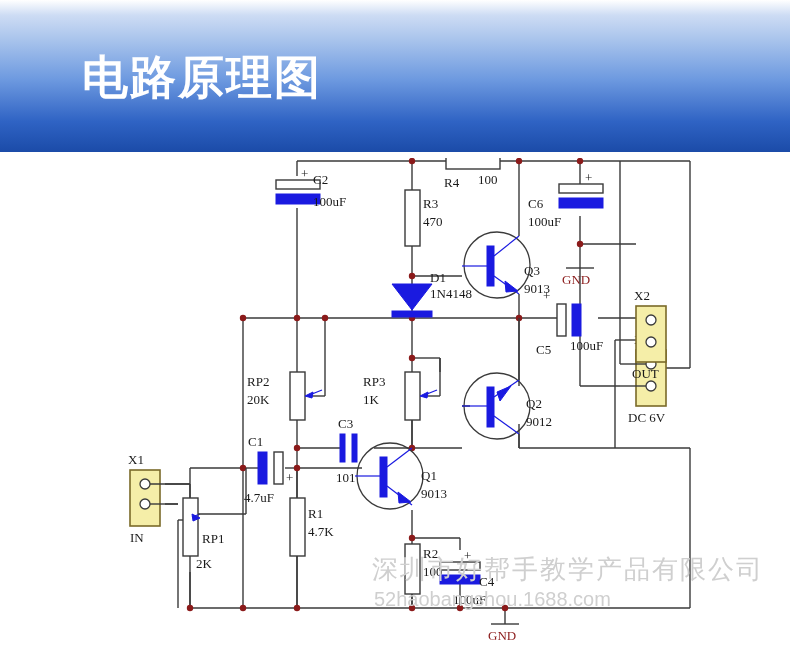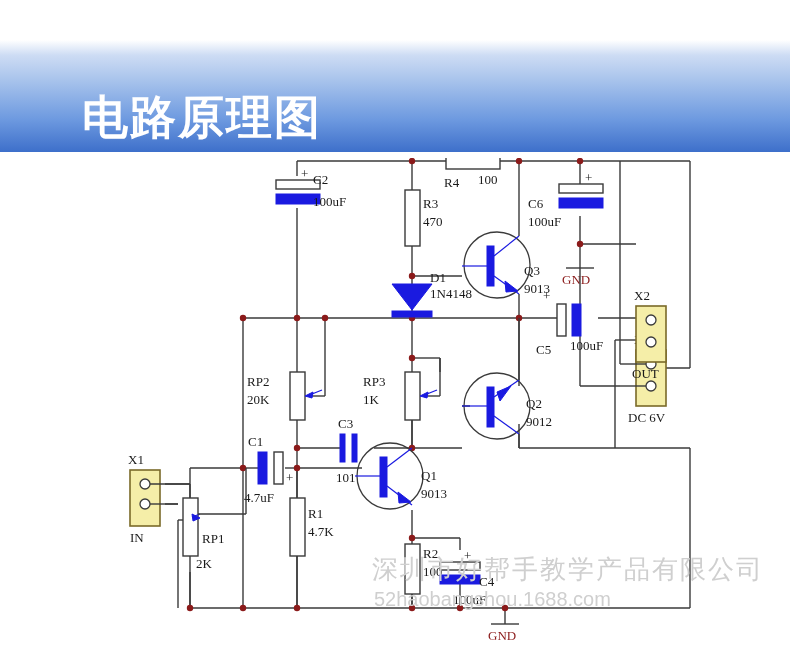--- a/index.html
+++ b/index.html
@@ -7,21 +7,20 @@
     width:790px;height:650px;overflow:hidden;
     background:#ffffff;
     font-family:"Liberation Serif", serif;
   }
   #page{position:relative;width:790px;height:650px;}
 
   
   .banner{
     position:absolute;left:0;top:0;width:790px;height:152px;
     background:linear-gradient(to bottom,#ffffff 0%,#cddcf4 10%,#a9c4ec 26%,#6e9ae0 52%,#2f63c4 80%,#1b4ba8 100%);
-    margin-top:40px;
   }
   .banner-underline{
     position:absolute;left:0;top:152px;width:790px;height:6px;background:#ffffff;
   }
   .banner-title{
     position:absolute;left:82px;top:47px;
     font-family:"DejaVu Sans", sans-serif;
     font-size:46px;font-weight:bold;color:#ffffff;
     letter-spacing:2px;
     white-space:nowrap;

